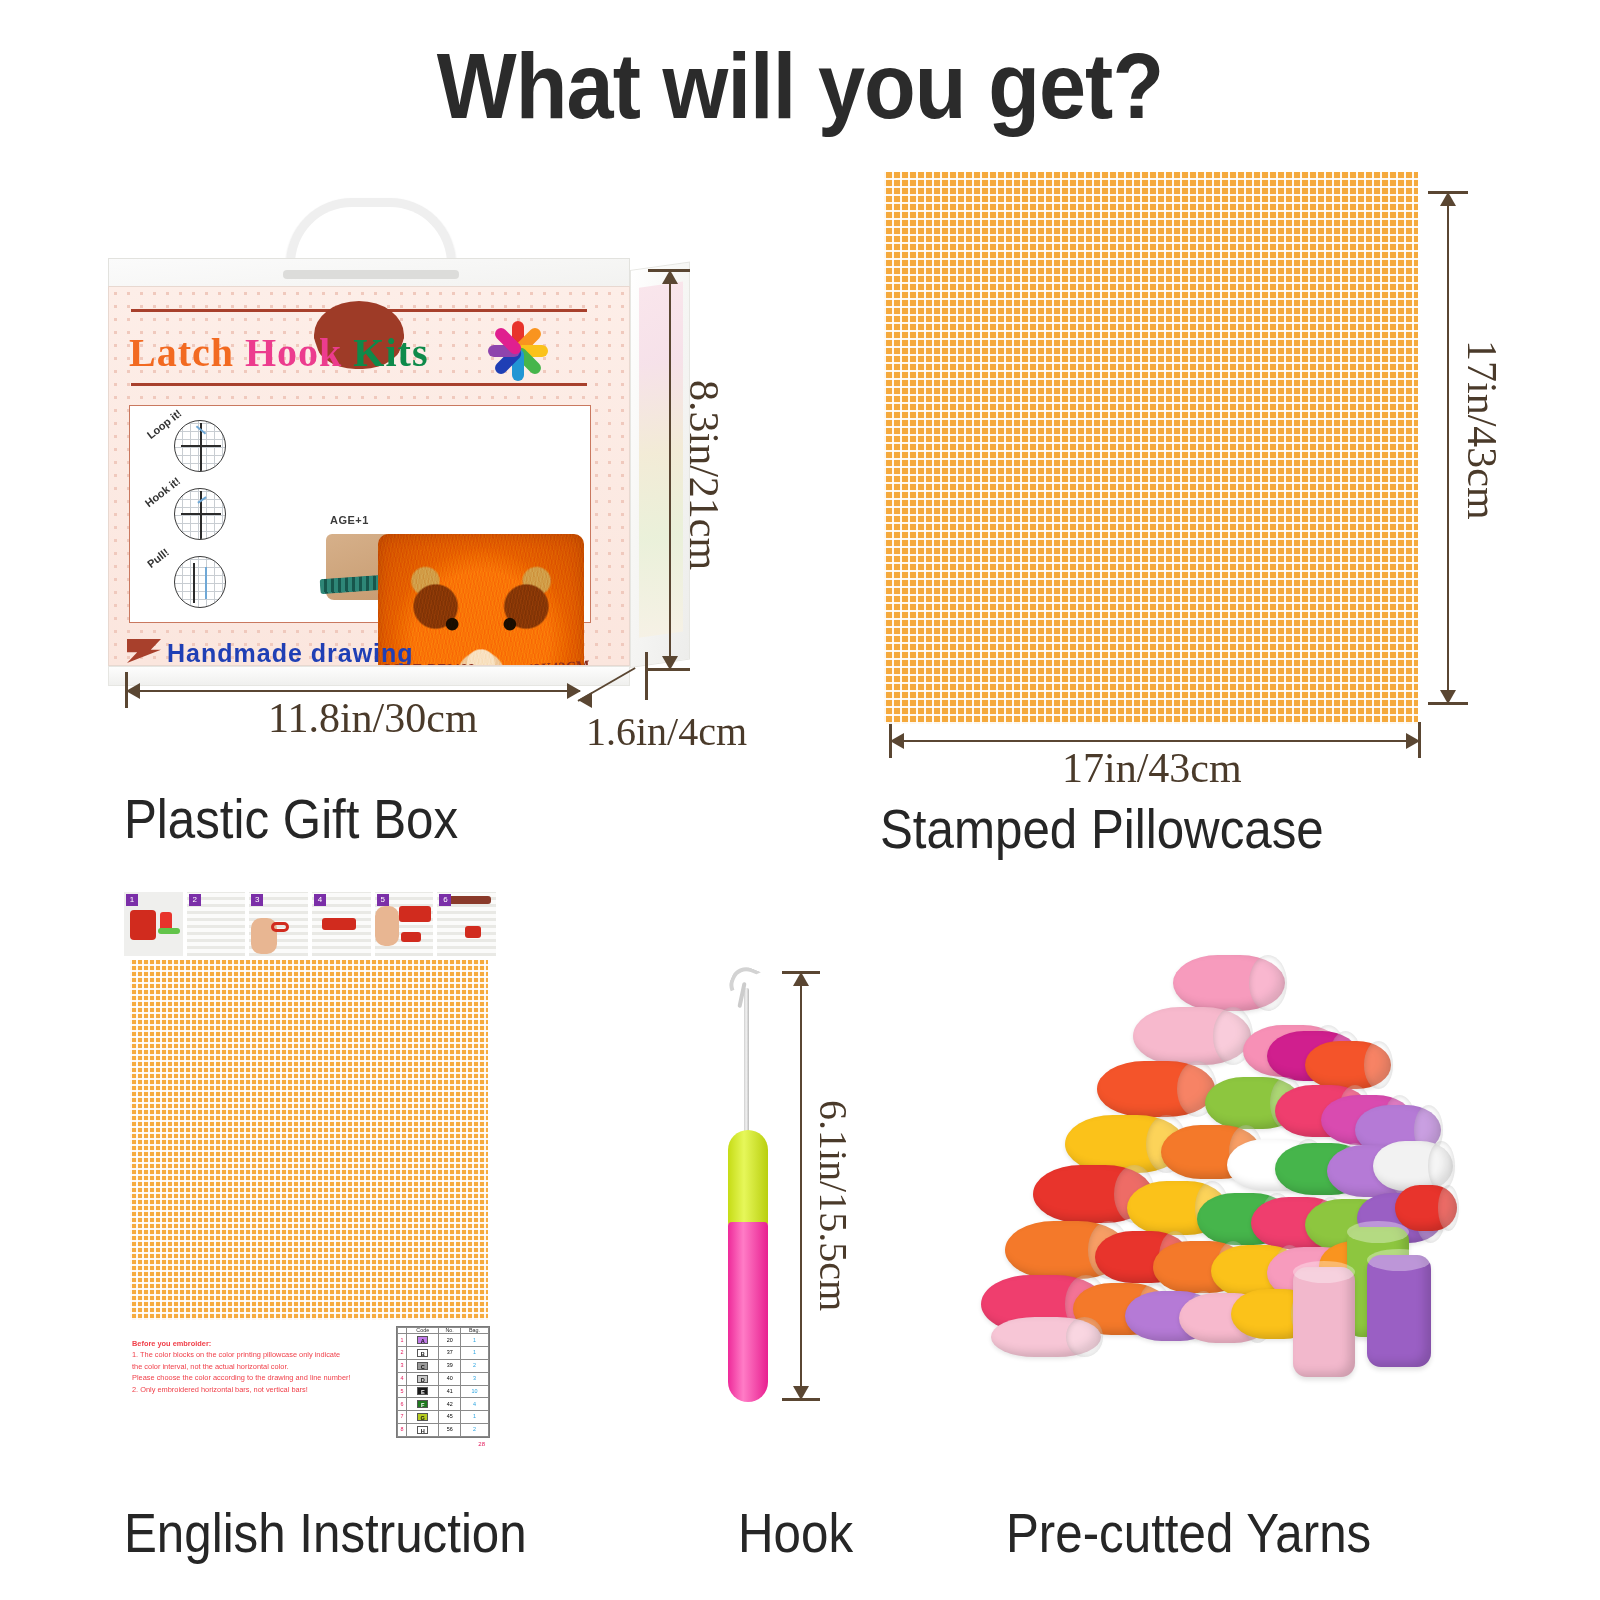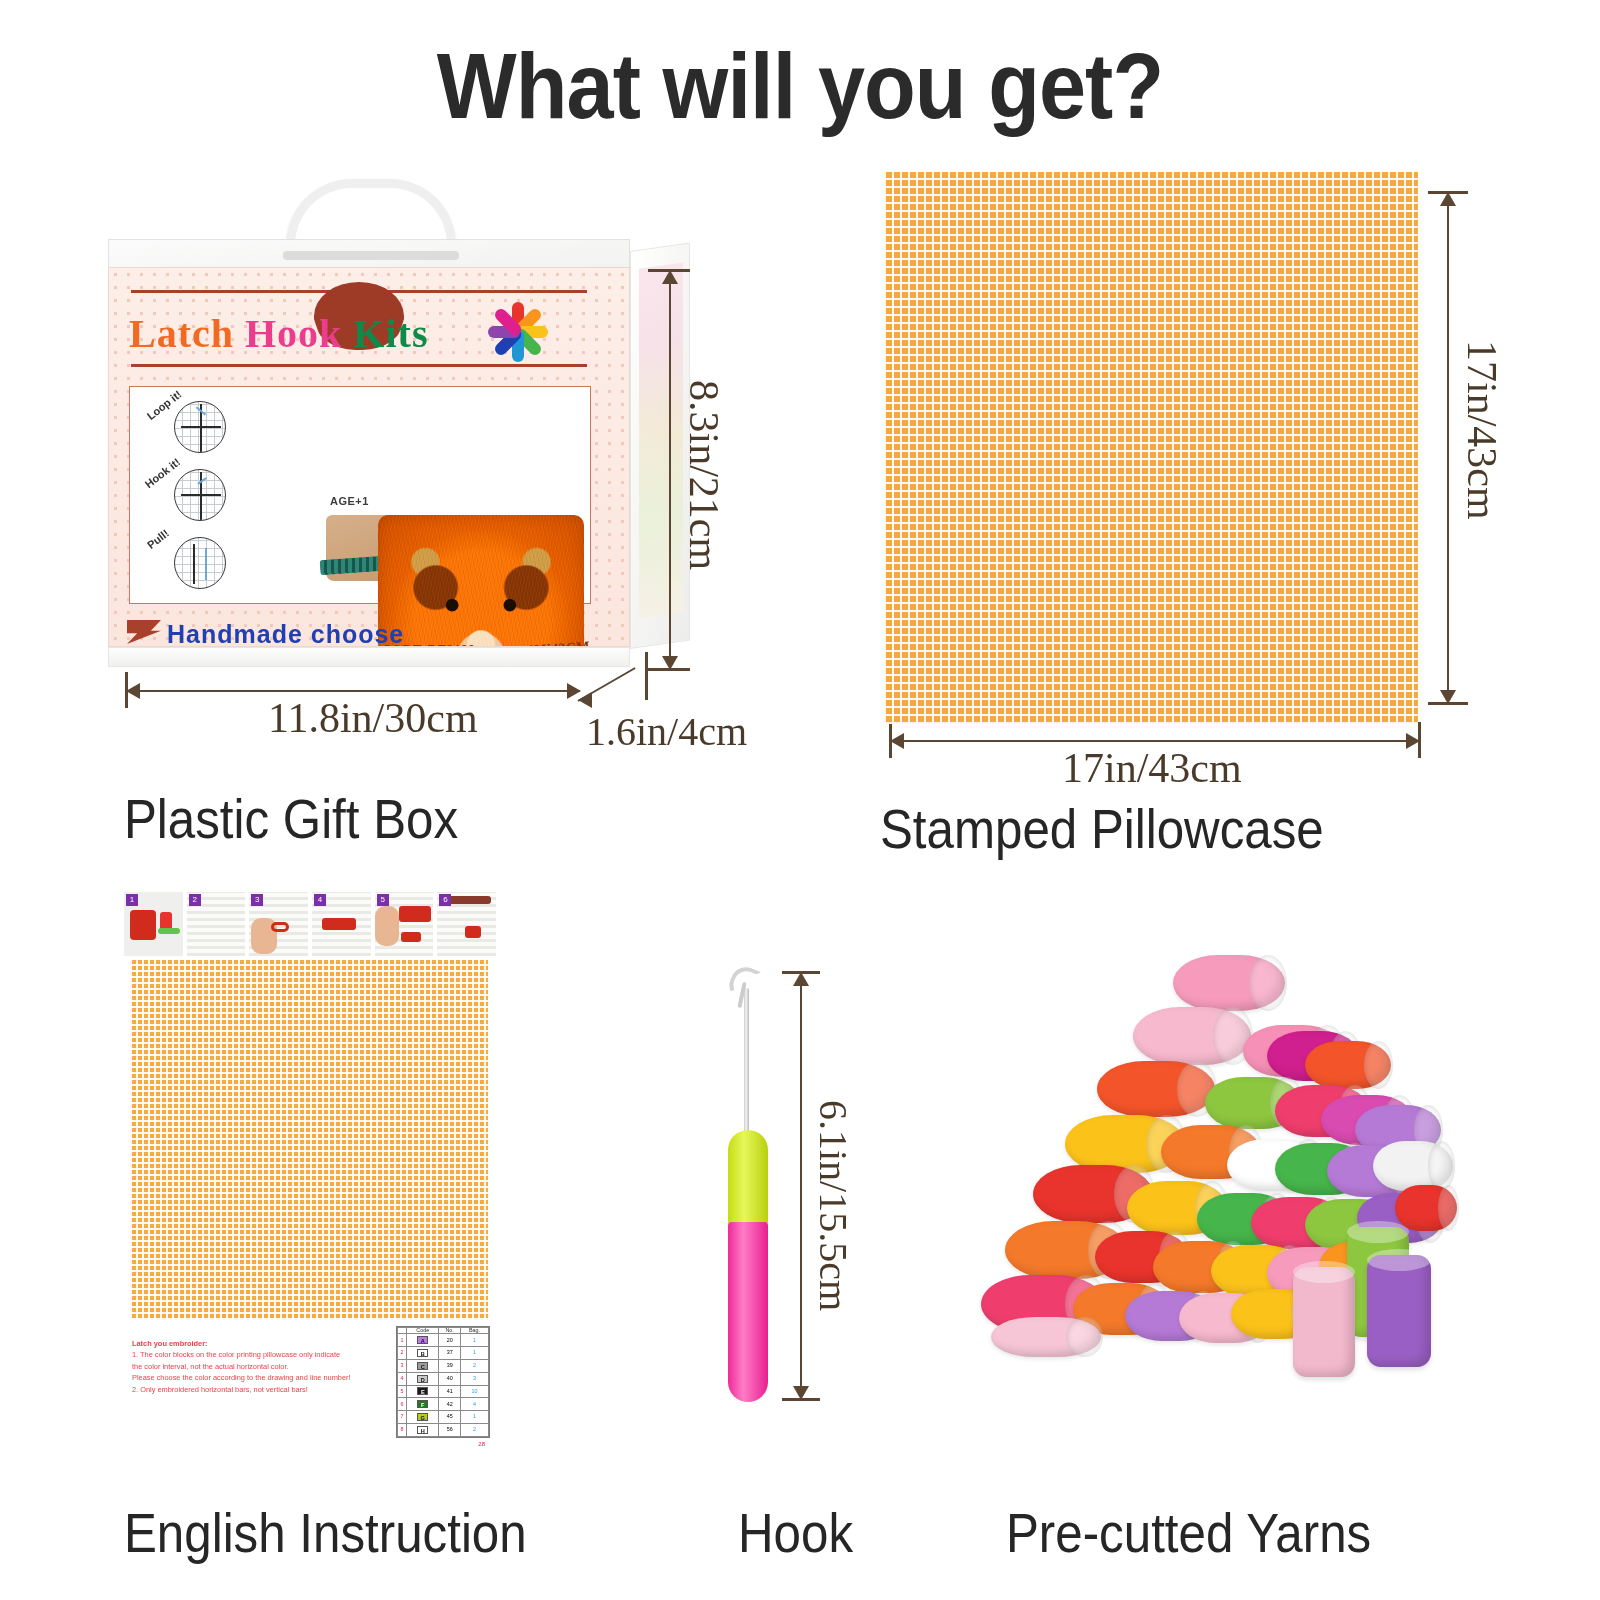--- a/index.html
+++ b/index.html
@@ -44,21 +44,21 @@
   }
   .dim-v { writing-mode: vertical-rl; }
 
   .arrowline { position: absolute; background: #5a4632; }
   .tick { position: absolute; background: #5a4632; }
   .arrowhead {
     position: absolute; width: 0; height: 0;
   }
 
   
-  #box-panel { position: absolute; left: 108px; top: 181px; width: 560px; height: 500px; padding-left: 12px; }
+  #box-panel { position: absolute; left: 108px; top: 200px; width: 560px; height: 500px; padding-left: 12px; }
 
   .box-handle {
     position: absolute; left: 178px; top: -2px; width: 170px; height: 66px;
     border: 9px solid #efefef;
     border-bottom: none;
     border-radius: 80px 80px 0 0;
     background: transparent;
     box-shadow: 0 1px 2px rgba(0,0,0,.12);
   }
   .box-top {
@@ -398,21 +398,21 @@
       <div class="age-lbl">AGE+1</div>
       <div class="pillow-mock"></div>
       <div class="pillow-band"></div>
 
       <div class="cow-photo">
         <div class="cow-fur"></div>
       </div>
     </div>
 
     <div class="hm-ribbon"></div>
-    <div class="hm-text">Handmade choose</div>
+    <div class="hm-text">Handmade drawing</div>
     <div class="code-text">CODE:BZ2122</div>
     <div class="size-text">SIZE:43X43CM</div>
   </div>
 
   <div class="box-base"></div>
 </div>
 
 <div>
   <div class="arrowline" style="left:669px; top:270px; width:2px; height:400px;"></div>
   <div class="tick" style="left:648px; top:269px; width:42px; height:3px;"></div>
@@ -507,21 +507,21 @@
   </div>
 
   <div class="instr-canvas">
     <div class="cow-print"></div>
     <div class="canvas-mesh" style="background-image:
       repeating-linear-gradient(0deg, rgba(255,255,255,.92) 0 1.6px, transparent 1.6px 6px),
       repeating-linear-gradient(90deg, rgba(255,255,255,.92) 0 1.6px, transparent 1.6px 6px);"></div>
   </div>
 
   <div class="instr-note">
-    <div class="hd">Latch you embroider:</div>
+    <div class="hd">Before you embroider:</div>
     <div>1. The color blocks on the color printing pillowcase only indicate</div>
     <div>the color interval,  not the actual horizontal color.</div>
     <div> Please choose the color according to the drawing and line number!</div>
     <div>2. Only embroidered horizontal bars, not vertical bars!</div>
   </div>
 
   <div class="instr-table">
     <table class="ct">
       <thead>
         <tr>

